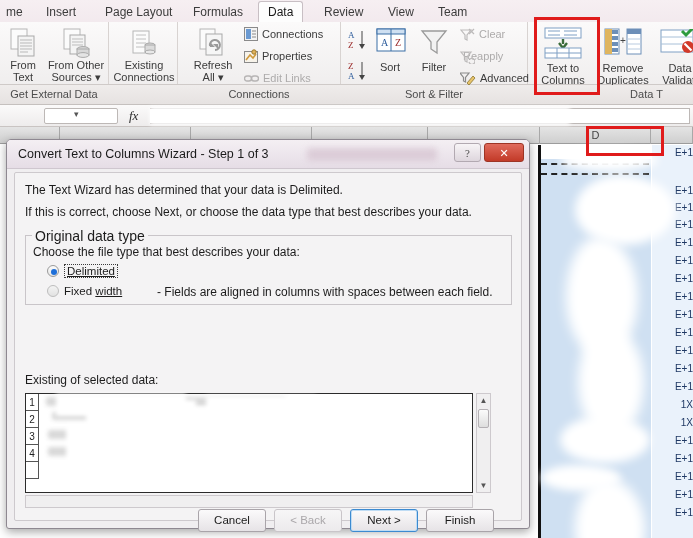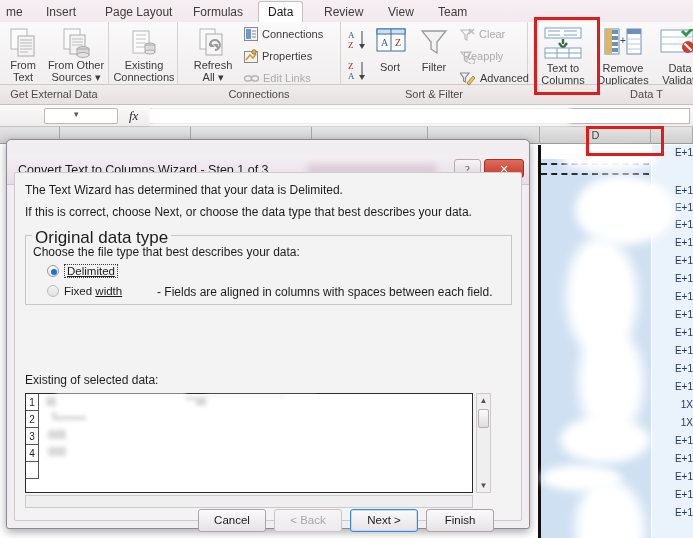--- a/index.html
+++ b/index.html
@@ -94,21 +94,21 @@
 
   
   #wizard{
     position:absolute; left:6px; top:139px; width:524px; height:390px;
     background:#f0eef0;
     border:1px solid #8e8891;
     border-radius:5px 5px 3px 3px;
     box-shadow:0 3px 10px rgba(0,0,0,.35);
   }
   .dlgtitlebar{
-    position:absolute; left:0; top:16px; width:522px; height:29px;
+    position:absolute; left:0; top:0; width:522px; height:29px;
     background:linear-gradient(#f4eff3,#e6dde6);
     border-radius:4px 4px 0 0;
     border-bottom:1px solid #cfc7cf;
   }
   .dlgtitle{
     position:absolute; left:11px; top:7px; font-size:12.5px; color:#1b1b1b;
     white-space:nowrap;
   }
   .dlg-ghost{
     position:absolute; left:300px; top:8px; width:130px; height:13px;
@@ -132,21 +132,21 @@
     position:absolute; left:7px; top:32px; width:508px; height:349px;
     background:#f4f3f4; border:1px solid #cdc9cd; border-radius:2px;
   }
   .dlgtext{ position:absolute; font-size:12px; color:#1c1c1c; white-space:nowrap; }
 
   fieldset.group{
     position:absolute; margin:0; padding:0;
     border:1px solid #c9c5c9; background:transparent;
   }
   .grouptitle{
-    position:absolute; font-size:17px; color:#1c1c1c; background:#f4f3f4;
+    position:absolute; font-size:14px; color:#1c1c1c; background:#f4f3f4;
     padding:0 3px; white-space:nowrap;
   }
   .radio-row{ position:absolute; font-size:11.5px; color:#1c1c1c; white-space:nowrap; }
   .radio{
     display:inline-block; width:12px; height:12px; border-radius:50%;
     border:1px solid #9a9a9a; background:linear-gradient(#fbfbfb,#e6e6e6);
     vertical-align:-2px; margin-right:5px; position:relative;
   }
   .radio.on::after{
     content:""; position:absolute; left:3px; top:3px; width:6px; height:6px;

